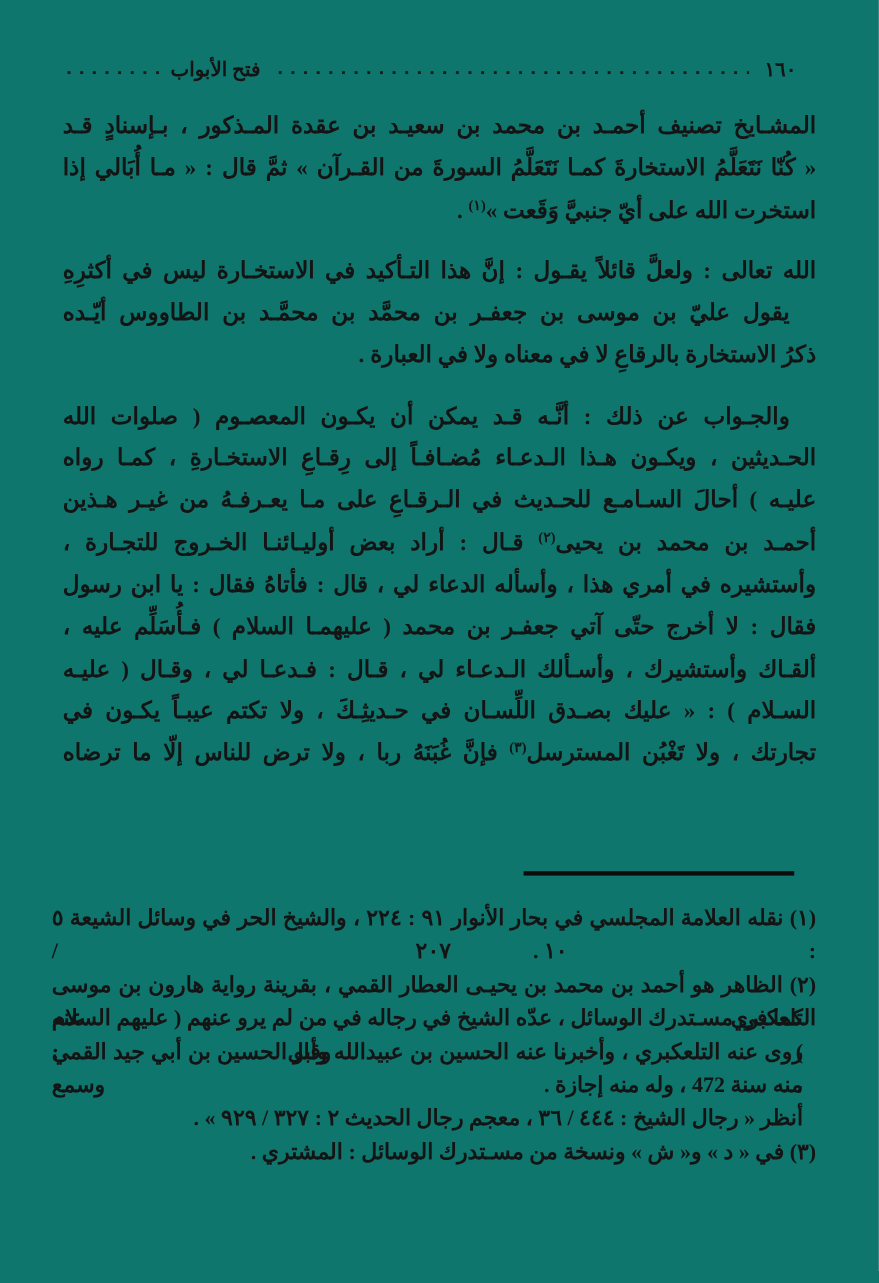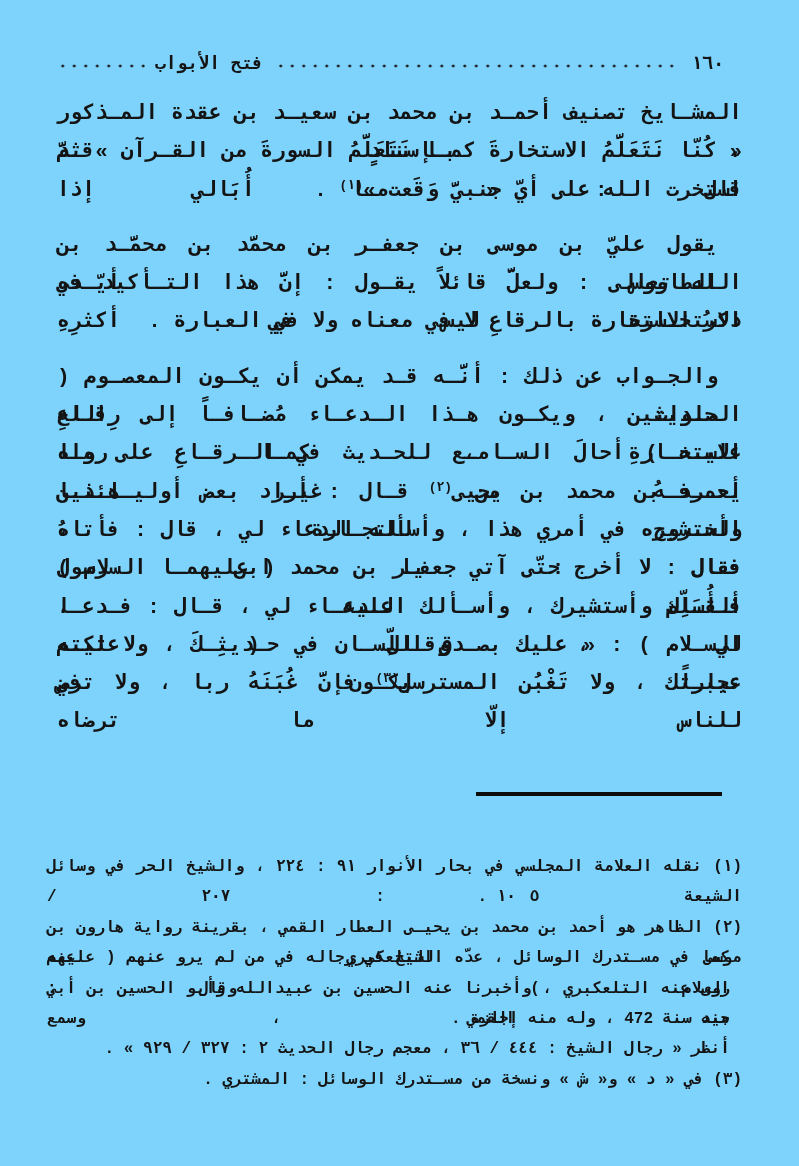--- a/index.html
+++ b/index.html
@@ -1,22 +1,22 @@
 <!DOCTYPE html>
 <html lang="ar" dir="rtl"><head>
 <meta charset="utf-8">
 <style>
   html,body{margin:0;padding:0;background:#e8e8e6;}
   .page{
     position:relative;
     width:799px;height:1166px;
     margin:0 auto;
-    background:#7dd3fc;
+    background:#0f766e;
     color:#141414;
-    font-family:Liberation Mono, monospace;
+    font-family:Liberation Serif, serif;
     direction:rtl;
     overflow:hidden;
   }
   
   .running-head{
     position:absolute;top:46px;left:57px;right:57px;height:34px;
     display:flex;direction:ltr;align-items:center;
   }
   .head-title{font-size:18px;font-weight:700;white-space:nowrap;margin:0 12px 0 10px;}
   .head-num{font-size:18px;font-weight:700;white-space:nowrap;margin-left:14px;margin-right:18px;letter-spacing:2px;}
@@ -40,23 +40,22 @@
   .line.first-indent{padding-right:24px;}
   .ref{font-size:13px;font-weight:700;vertical-align:7px;line-height:0;}
   
   .fn-rule{
     position:absolute;top:792px;right:77px;width:246px;height:3.5px;
     background:#0c0c0c;
   }
   
   .footnotes{
     position:absolute;top:820px;right:57px;left:47px;
-    font-size:16px;font-weight:700;line-height:30.4px;
+    font-size:20px;font-weight:700;line-height:30.4px;
     text-align:right;
-    margin-top:32px;
   }
   .fn{margin:0;}
   .fn .line{height:30.4px;}
   .fn .line.cont{padding-right:12px;}
   .fn .line.deep{padding-right:226px;}
 </style>
 </head>
 <body>
 
 <div class="page">
@@ -68,22 +67,22 @@
     <span class="head-num">١٦٠</span>
   </header>
 
   <main class="body-text">
       <div class="para">
         <div class="line just"><span>المشـايخ تصنيف أحمـد بن محمد بن سعيـد بن عقدة المـذكور ، بـإسنادٍ قـد</span></div>
         <div class="line just"><span>« كُنّا نَتَعَلَّمُ الاستخارةَ كمـا نَتَعَلَّمُ السورةَ من القـرآن » ثمَّ قال : « مـا أُبَالي إذا</span></div>
         <div class="line"><span>استخرت الله على أيّ جنبيَّ وَقَعت »</span><sup class="ref">(١)</sup><span> .</span></div>
       </div>
       <div class="para">
+        <div class="line just"><span>الله تعالى : ولعلَّ قائلاً يقـول : إنَّ هذا التـأكيد في الاستخـارة ليس في أكثرِهِ</span></div>
         <div class="line just first-indent"><span>يقول عليّ بن موسى بن جعفـر بن محمَّد بن محمَّـد بن الطاووس أيّـده</span></div>
-        <div class="line just"><span>الله تعالى : ولعلَّ قائلاً يقـول : إنَّ هذا التـأكيد في الاستخـارة ليس في أكثرِهِ</span></div>
         <div class="line"><span>ذكرُ الاستخارة بالرقاعِ لا في معناه ولا في العبارة .</span></div>
       </div>
       <div class="para">
         <div class="line just first-indent"><span>والجـواب عن ذلك : أنَّـه قـد يمكن أن يكـون المعصـوم ( صلوات الله</span></div>
         <div class="line just"><span>الحـديثين ، ويكـون هـذا الـدعـاء مُضـافـاً إلى رِقـاعِ الاستخـارةِ ، كمـا رواه</span></div>
         <div class="line just"><span>عليـه ) أحالَ السـامـع للحـديث في الـرقـاعِ على مـا يعـرفـهُ من غيـر هـذين</span></div>
         <div class="line just"><span>أحمـد بن محمد بن يحيى</span><sup class="ref">(٢)</sup><span> قـال : أراد بعض أوليـائنـا الخـروج للتجـارة ،</span></div>
         <div class="line just"><span>وأستشيره في أمري هذا ، وأسأله الدعاء لي ، قال : فأتاهُ فقال : يا ابن رسول</span></div>
         <div class="line just"><span>فقال : لا أخرج حتّى آتي جعفـر بن محمد ( عليهمـا السلام ) فـأُسَلِّم عليه ،</span></div>
         <div class="line just"><span>ألقـاك وأستشيرك ، وأسـألك الـدعـاء لي ، قـال : فـدعـا لي ، وقـال ( عليـه</span></div>

